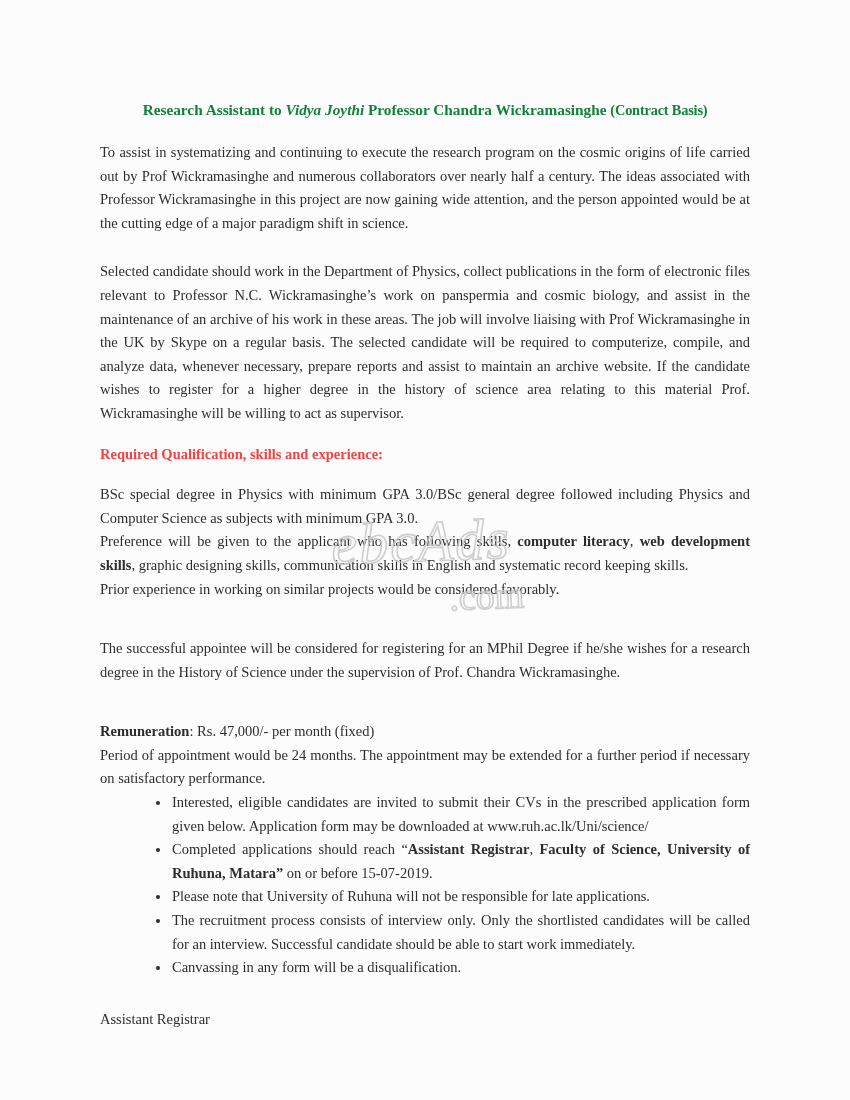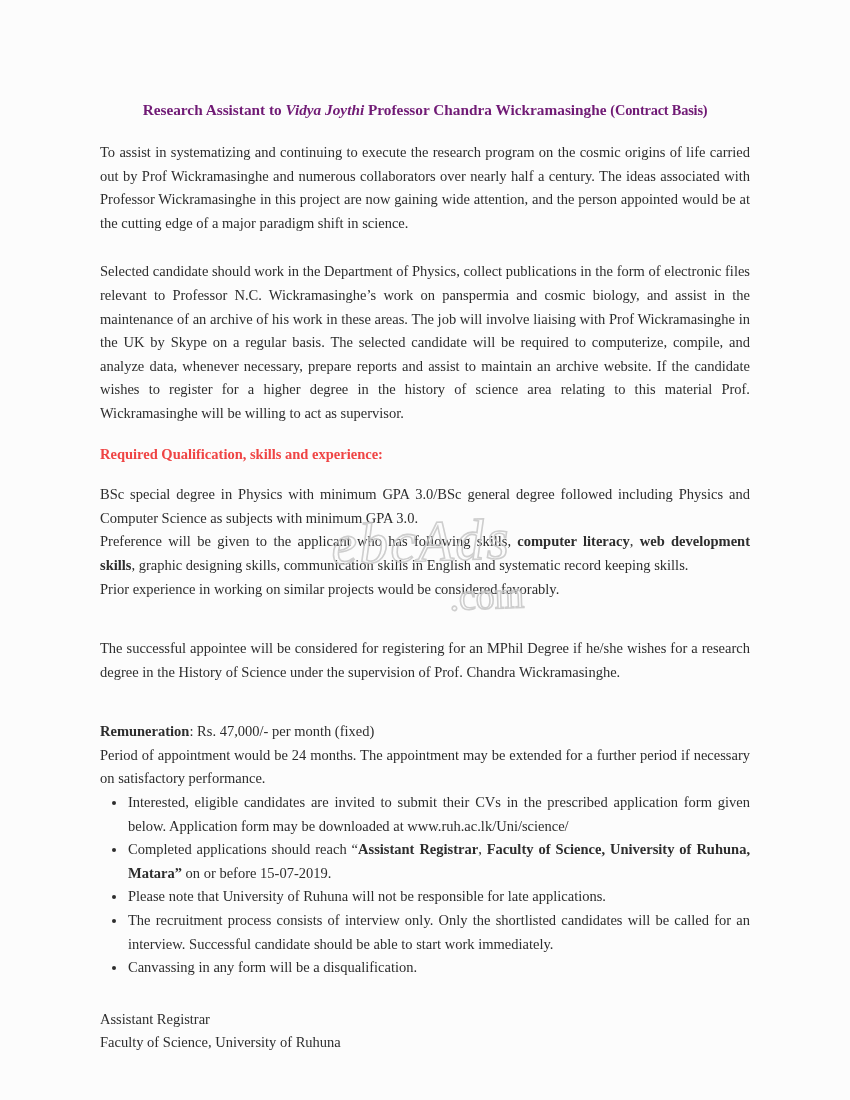--- a/index.html
+++ b/index.html
@@ -21,33 +21,33 @@
   }
   p{margin:0;}
   .b{font-weight:bold;}
   .i{font-style:italic;}
   .sm{font-size:0.94em;letter-spacing:-0.2px;}
   .title{
     margin-top:100px;
     text-align:center;
     font-weight:bold;
     font-size:15.3px;
-    color:#701a75;
+    color:#15803d;
     line-height:20px;
   }
   .mt-intro{margin-top:21px;}
   .mt-par{margin-top:25px;}
   .mt-sec{margin-top:17px;}
   .mt-big{margin-top:36px;}
   .heading{font-weight:bold;color:#ef4444;text-align:left;}
   ul.reqs{
     margin:0;padding:0 0 0 27px;
     list-style-type:disc;
   }
-  ul.reqs li{padding-left:1px;}
+  ul.reqs li{padding-left:1px;margin-left:44px;}
   .signature{margin-top:28px;text-align:left;}
   .watermark{
     position:absolute;
     left:330px;top:498px;
     pointer-events:none;
     opacity:0.85;
     transform:rotate(-2deg);
   }
 </style>
 </head>
@@ -76,21 +76,20 @@
     <ul class="reqs">
       <li><span>Interested, eligible candidates are invited to submit their CVs in the prescribed application form given below.  Application form may be downloaded at www.ruh.ac.lk/Uni/science/</span></li>
       <li><span>Completed applications should reach “</span><span class="b">Assistant Registrar</span><span>, </span><span class="b">Faculty of Science, University of Ruhuna, Matara”</span><span> on or before 15-07-2019.</span></li>
       <li><span>Please note that University of Ruhuna will not be responsible for late applications.</span></li>
       <li><span>The recruitment process consists of interview only. Only the shortlisted candidates will be called for an interview. Successful candidate should be able to start work immediately.</span></li>
       <li><span>Canvassing in any form will be a disqualification.</span></li>
     </ul>
 
     <div class="signature">
       <p>Assistant Registrar</p>
-      <p>Faculty of Science, University of Ruhuna</p>
     </div>
 
   </div>
 
   <svg class="watermark" width="245" height="130" viewBox="0 0 245 130" aria-hidden="true">
     <g fill="none" stroke-width="1.6" font-family="Liberation Serif, DejaVu Serif, serif" stroke="#c6c6c6">
       <text x="2" y="62" font-size="58" font-style="italic" letter-spacing="2">ebcAds</text>
       <text x="118" y="112" font-size="38">.com</text>
     </g>
   </svg>

